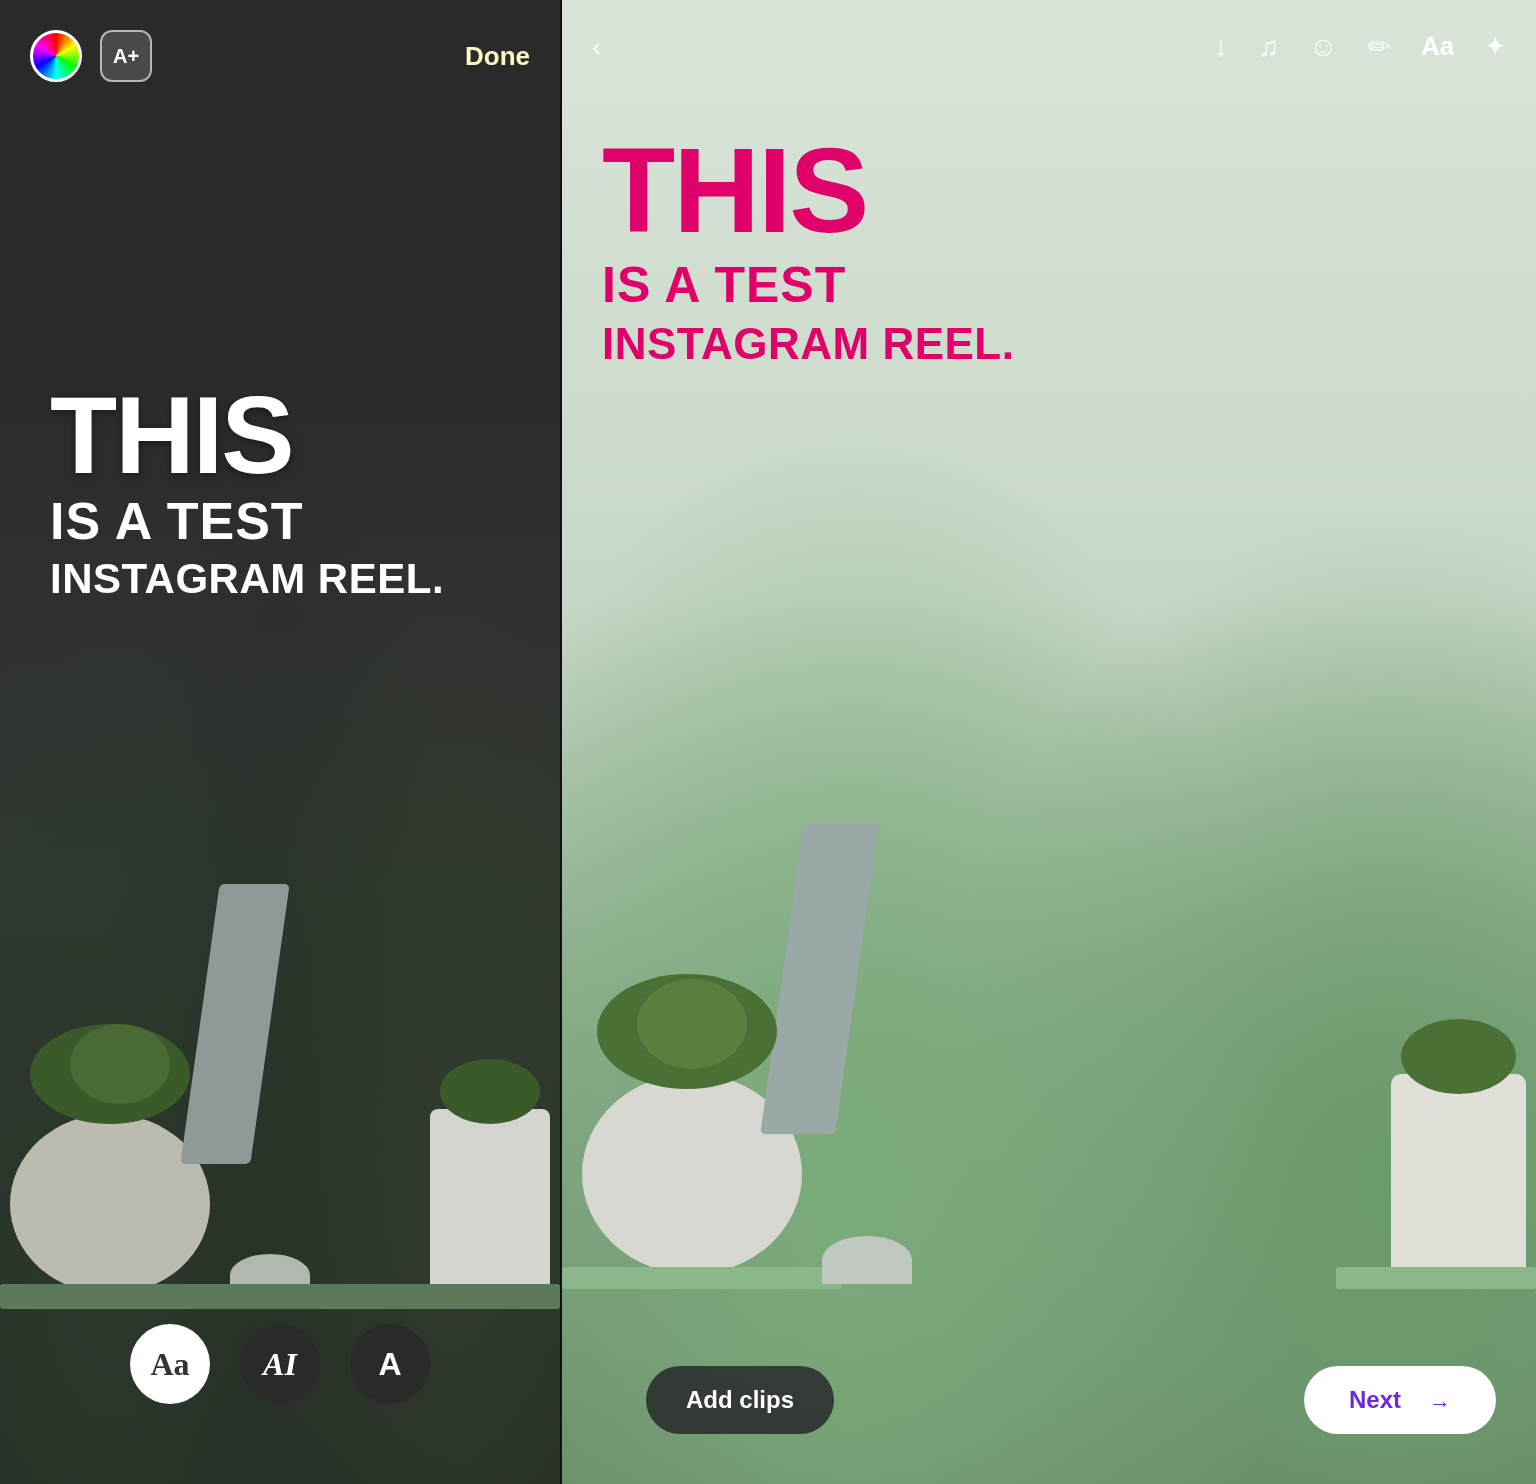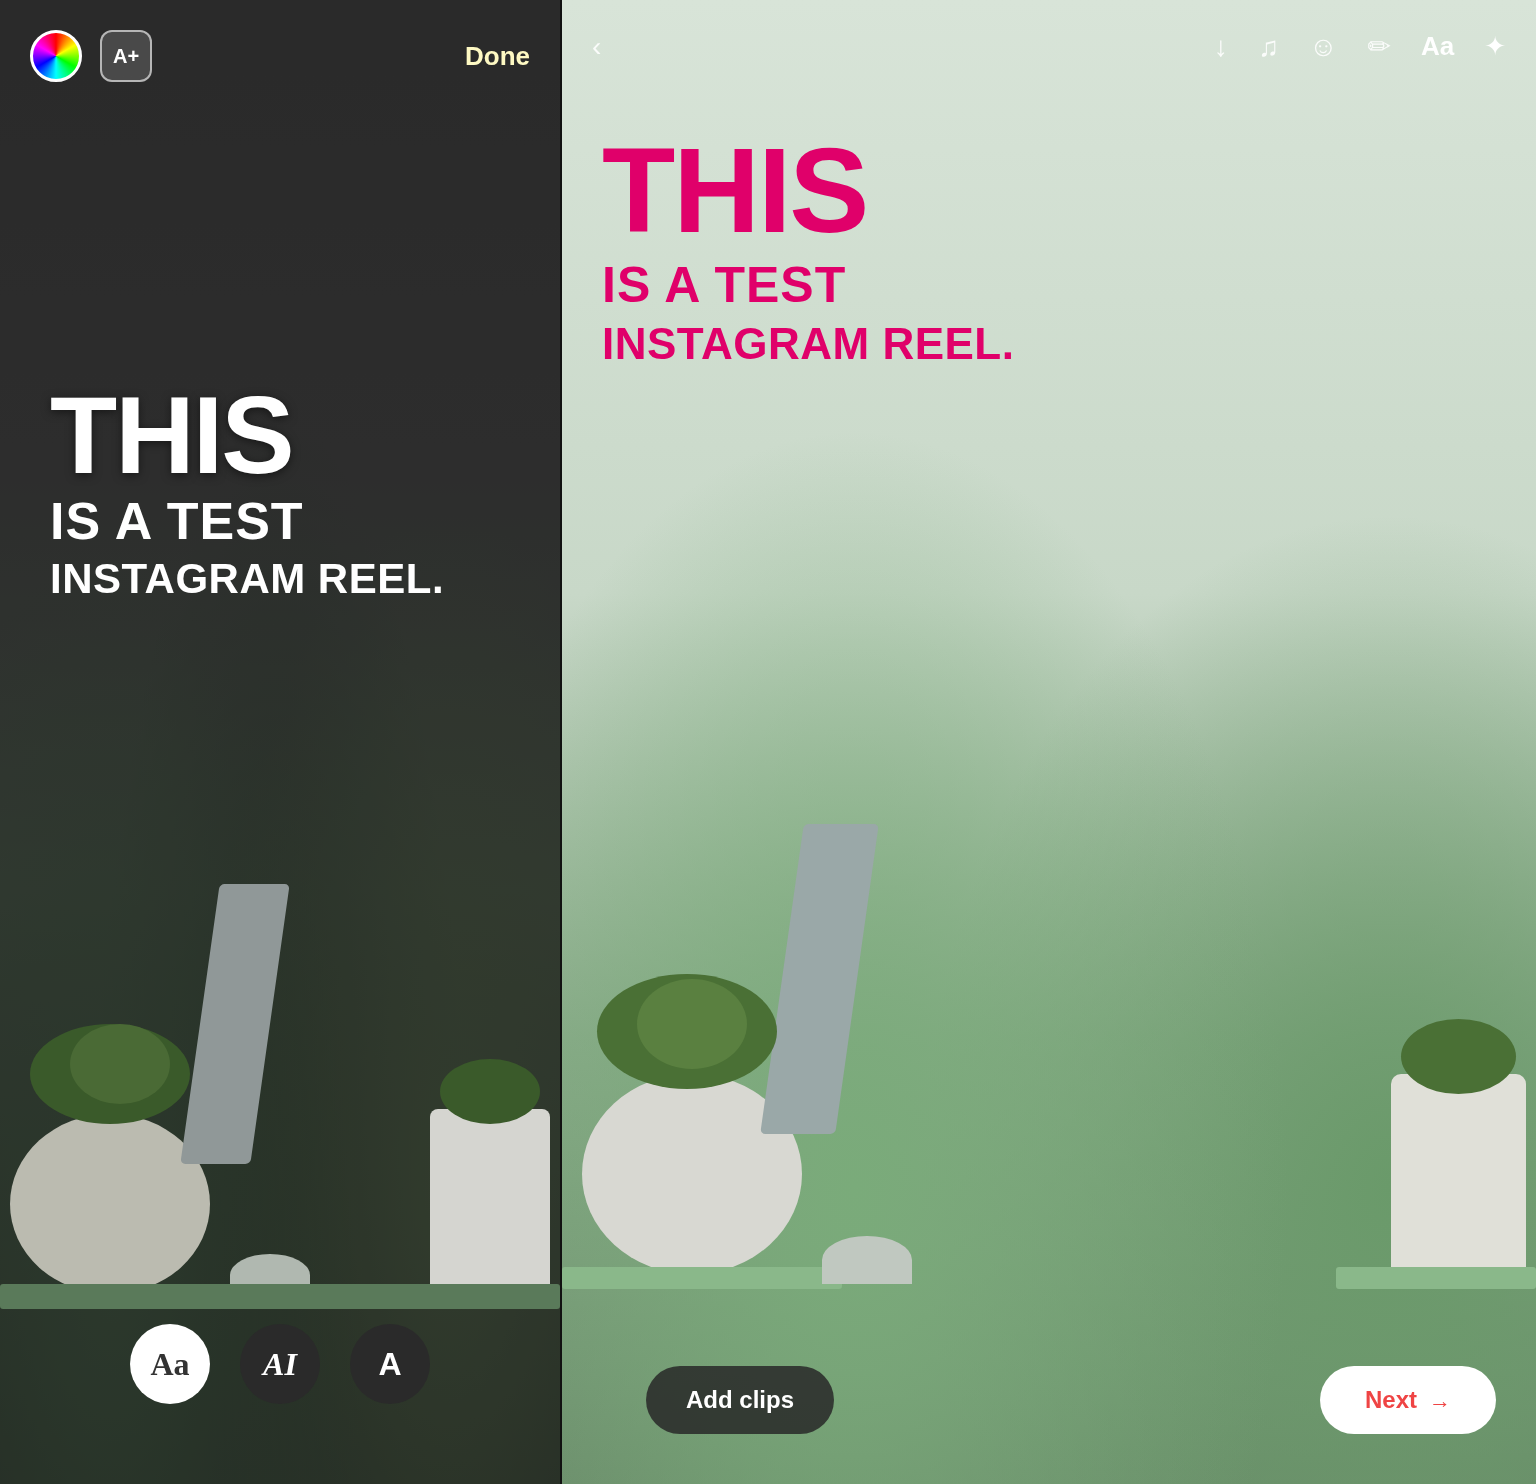--- a/index.html
+++ b/index.html
@@ -270,28 +270,28 @@
       color: white;
       font-size: 24px;
       font-weight: 600;
       padding: 20px 40px;
       border-radius: 50px;
       cursor: pointer;
     }
 
     .next-btn {
       background: white;
-      color: #ef4444;
+      color: #6d28d9;
       font-size: 24px;
       font-weight: 600;
       padding: 20px 45px;
       border-radius: 50px;
       display: flex;
       align-items: flex-end;
-      gap: 12px;
+      gap: 28px;
       cursor: pointer;
     }
 
     .next-arrow {
       font-size: 22px;
     }
 
     
     .divider {
       width: 2px;

